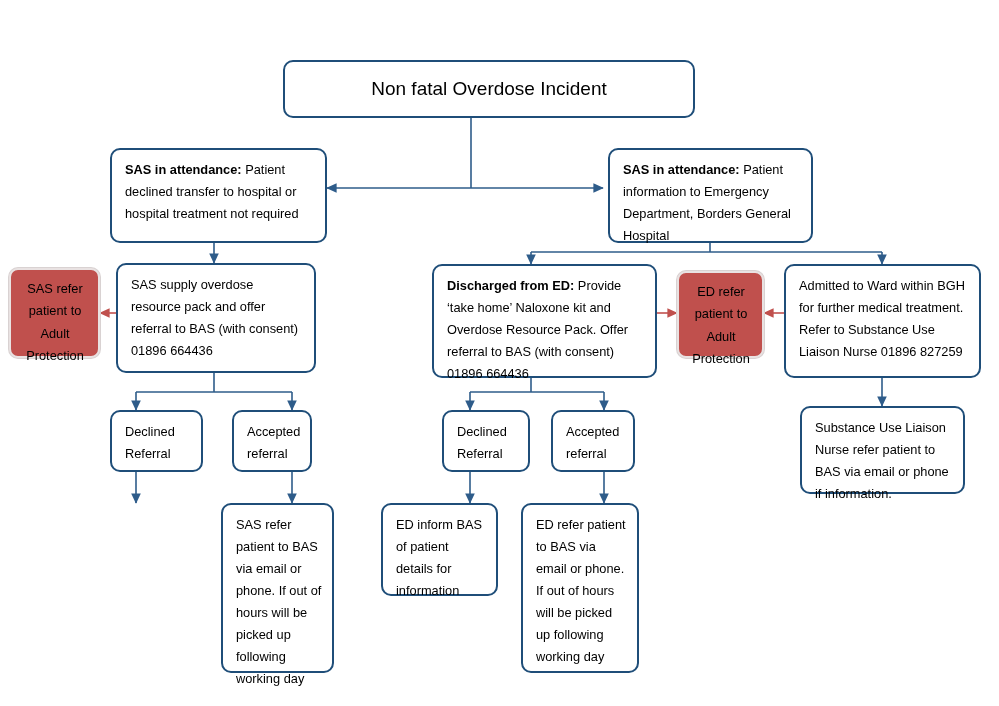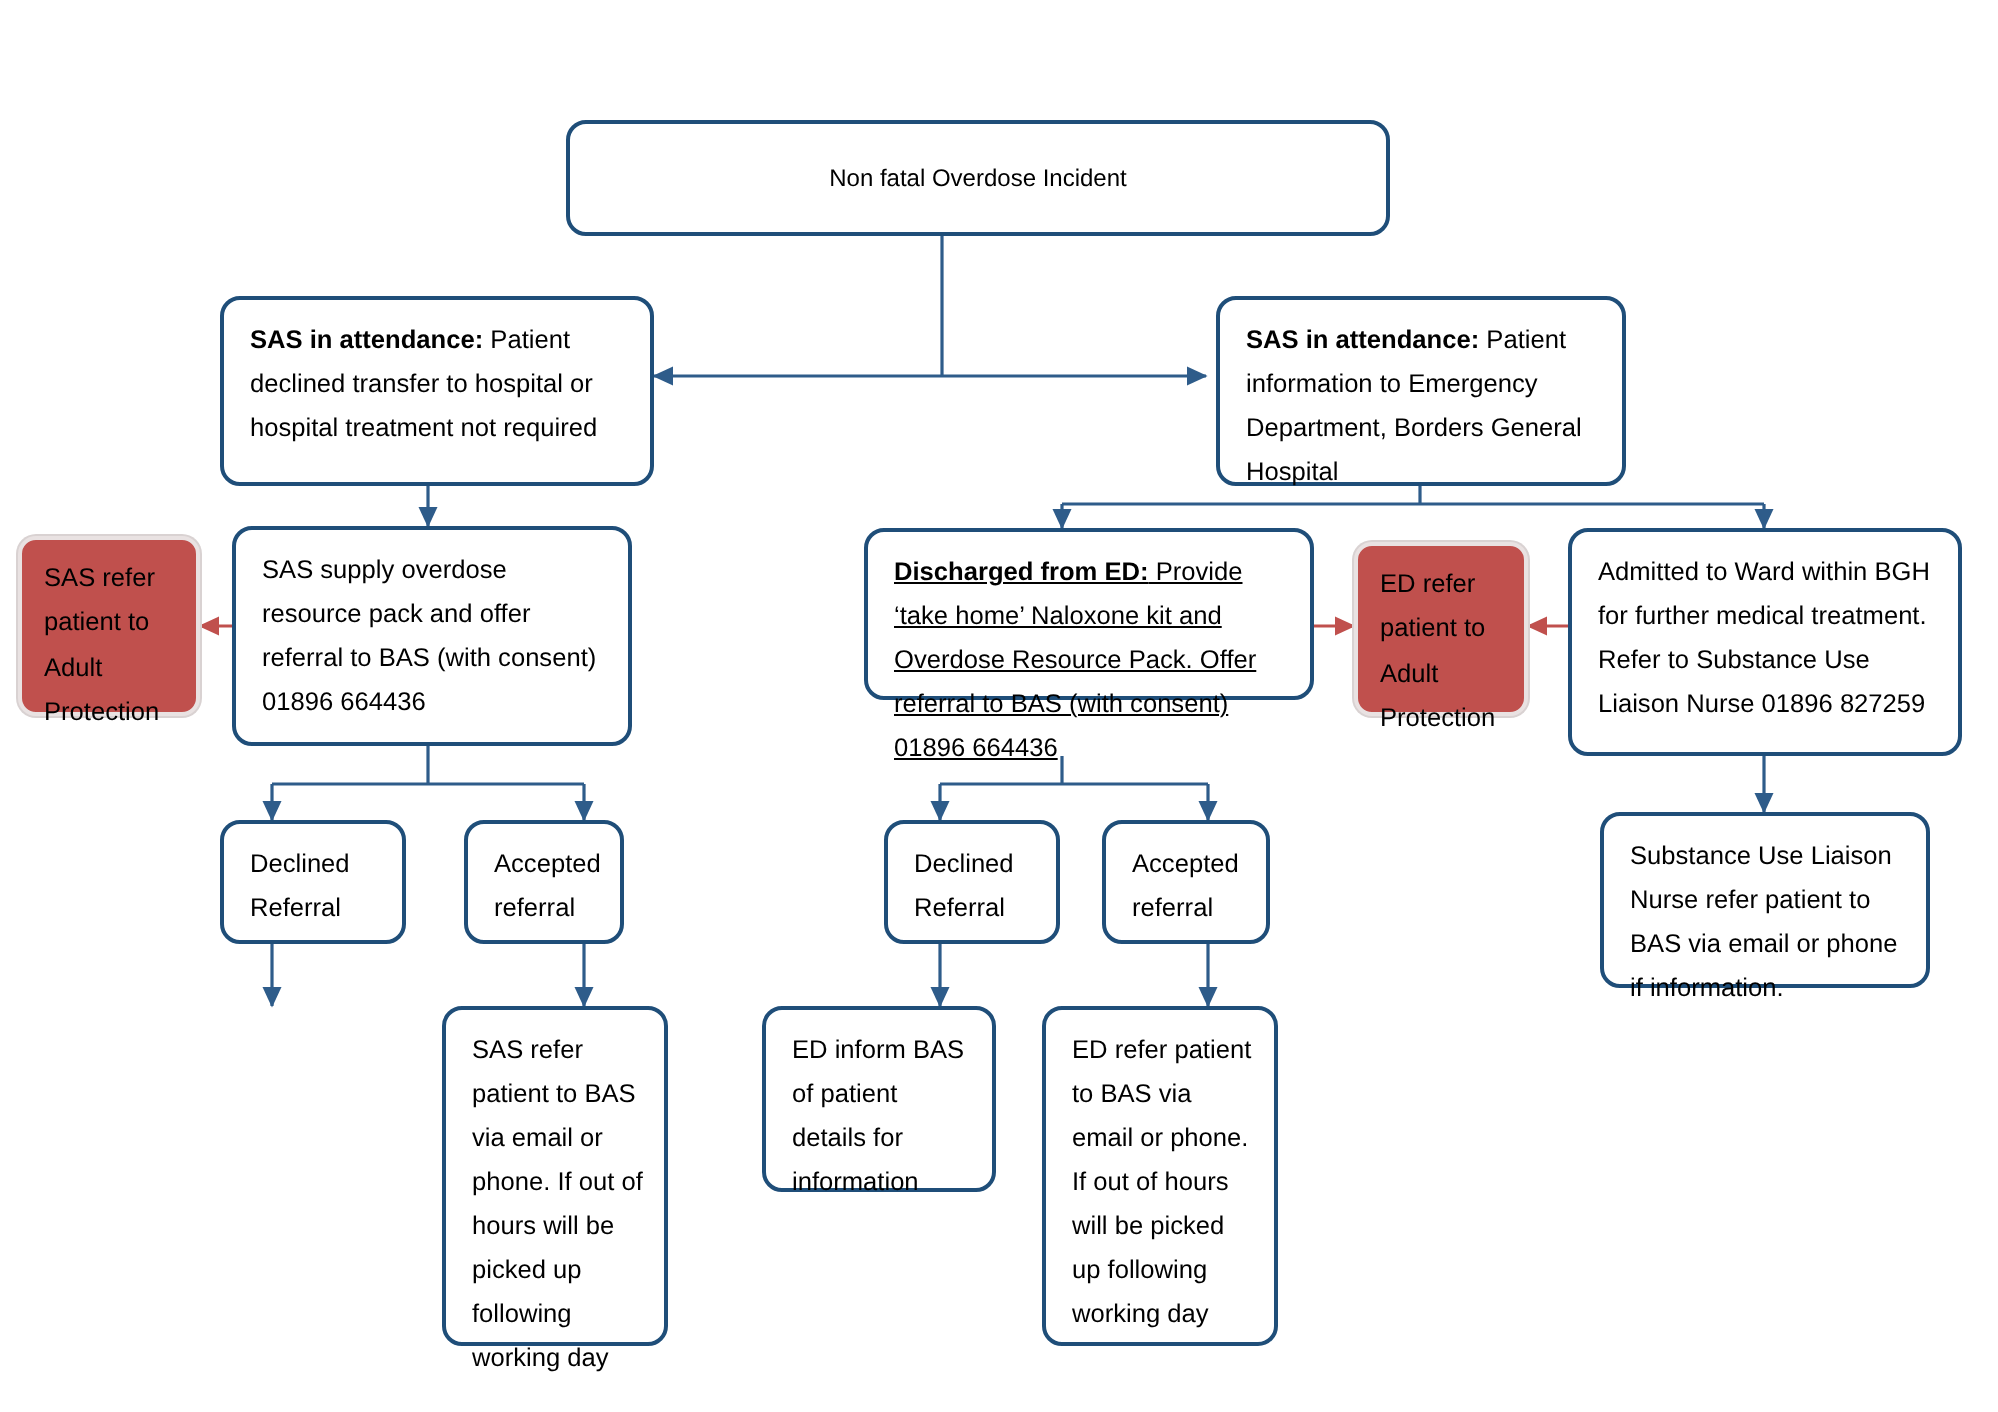--- a/index.html
+++ b/index.html
@@ -6,26 +6,26 @@
   body{width:999px;height:706px;overflow:hidden;
        font-family:"Liberation Sans", sans-serif;}
   #stage{position:relative;width:999px;height:706px;background:#fff;}
   svg#wires{position:absolute;left:0;top:0;width:999px;height:706px;}
 
   .node{position:absolute;box-sizing:border-box;border:2px solid #1F4E79;
         border-radius:10px;background:#ffffff;color:#000000;
         font-size:12.8px;line-height:1.72;}
   .node .inner{padding:9px 12px 6px 13px;}
   .node.center{display:flex;align-items:center;justify-content:center;}
-  .node.center .inner{padding:0;text-align:center;font-size:12px;}
+  .node.center .inner{padding:0;text-align:center;font-size:19px;}
   .node b{font-weight:bold;}
 
   .node.red{background:#C0504D;border:2px solid #E9E2E2;
             box-shadow:0 0 0 1px #D9D2D2;border-radius:9px;}
-  .node.red .inner{padding:8px 10px 6px 11px;line-height:1.75;}
+  .node.red .inner{padding:8px 10px 6px 11px;line-height:1.75;text-align:center;}
 
   .node.tight .inner{padding:9px 10px 6px 13px;}
 </style>
 </head>
 <body>
 
 <div id="stage">
 
   <svg id="wires" viewBox="0 0 999 706" xmlns="http://www.w3.org/2000/svg">
     <defs>
@@ -92,21 +92,21 @@
   </div>
 
   <div class="node red" style="left:9px;top:268px;width:91px;height:90px;">
     <div class="inner">SAS refer patient to Adult Protection</div>
   </div>
 
   <div class="node" style="left:116px;top:263px;width:200px;height:110px;">
     <div class="inner">SAS supply overdose resource pack and offer referral to BAS (with consent) 01896 664436</div>
   </div>
 
-  <div class="node" style="left:432px;top:264px;width:225px;height:86px;text-decoration:underline;">
+  <div class="node" style="left:432px;top:264px;width:225px;height:114px;">
     <div class="inner">
       <b>Discharged from ED:</b><span>  Provide ‘take home’ Naloxone kit and Overdose Resource Pack. Offer referral to BAS (with consent) 01896 664436</span>
     </div>
   </div>
 
   <div class="node red" style="left:677px;top:271px;width:87px;height:87px;">
     <div class="inner">ED refer patient to Adult Protection</div>
   </div>
 
   <div class="node" style="left:784px;top:264px;width:197px;height:114px;">

